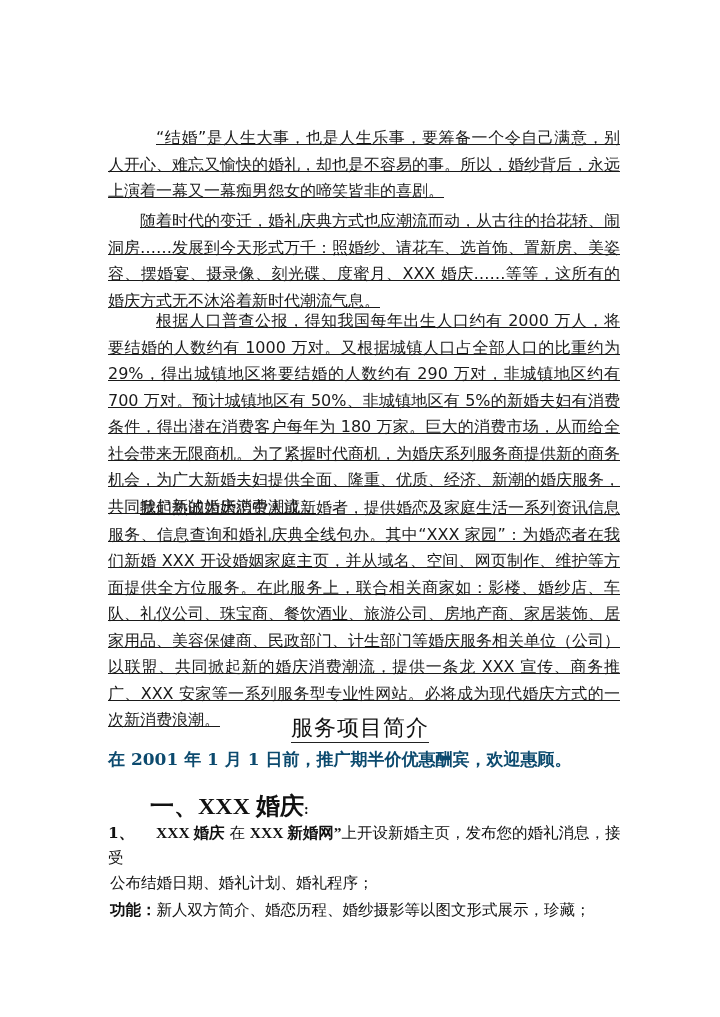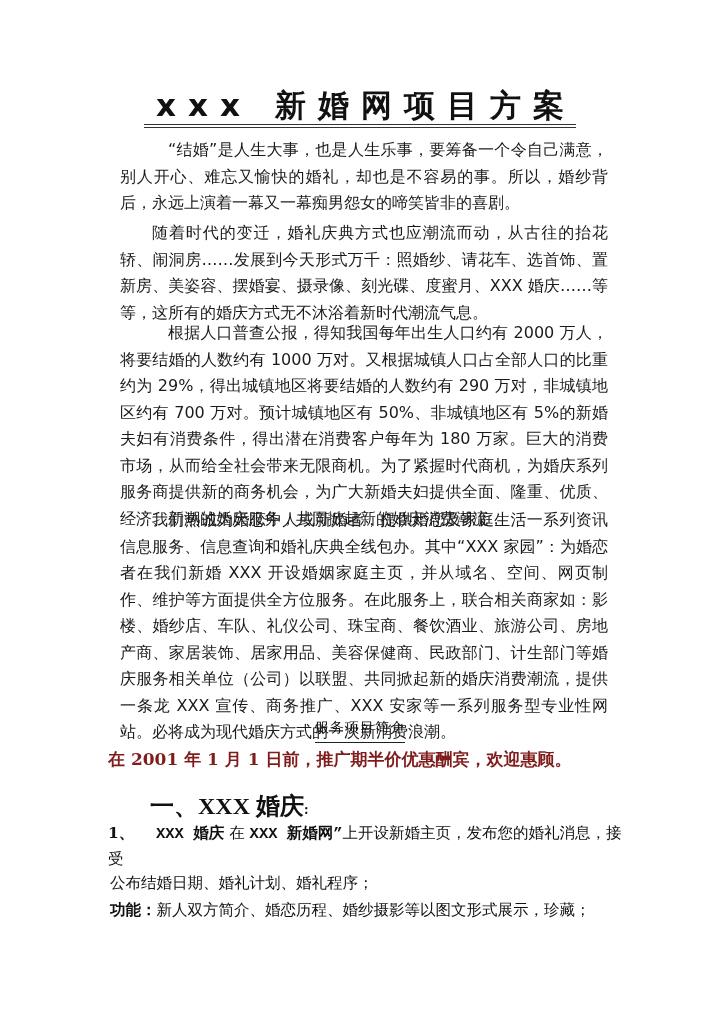--- a/index.html
+++ b/index.html
@@ -5,45 +5,42 @@
   html, body { margin: 0; padding: 0; background: #ffffff; }
   body { width: 720px; height: 1017px; position: relative; overflow: hidden;
          font-family: "DejaVu Sans", sans-serif; color: #111; }
   .page { position: absolute; left: 0; top: 0; width: 720px; height: 1017px; background: #fff; }
   .title { position: absolute; left: 0; width: 720px; top: 86px; text-align: center; }
   .title span { font-family: "DejaVu Sans", sans-serif; font-weight: bold; font-size: 31px;
                 letter-spacing: 12px; color: #111; padding-left: 12px;
                 border-bottom: 4px double #333; line-height: 38px; display: inline-block; }
   .para { position: absolute; left: 108px; width: 512px; font-size: 16px; line-height: 26.5px;
           text-align: justify; color: #1a1a1a; }
-  .para p { margin: 12px; text-indent: 2em; }
+  .para p { margin: 0; text-indent: 2em; text-decoration: underline; }
   .indent3 { text-indent: 3em !important; }
   .h2 { position: absolute; left: 0; width: 720px; top: 714px; text-align: center; }
-  .h2 span { font-family: Liberation Serif, serif; font-size: 14px; border-bottom: 1.5px solid #222;
+  .h2 span { font-family: Liberation Serif, serif; font-size: 22px; border-bottom: 1.5px solid #222;
              line-height: 28px; display: inline-block; letter-spacing: 1px; }
   .promo { position: absolute; left: 108px; top: 748px; font-family: "DejaVu Serif", serif;
-           font-weight: bold; font-size: 17px; color: #7f1d1d; }
+           font-weight: bold; font-size: 17px; color: #0c4a6e; }
   .h3 { position: absolute; left: 150px; top: 790px; font-family: Liberation Serif, serif;
         font-weight: bold; font-size: 24px; color: #111; }
   .h3 .colon { font-size: 14px; }
   .item1 { position: absolute; left: 108px; top: 820px; width: 520px; font-size: 15.5px; line-height: 25px; }
   .item1 .num { font-family: "DejaVu Serif", serif; font-weight: bold; display: inline-block; width: 48px; }
-  .item1 .bold { font-family: Liberation Mono, monospace; font-weight: bold; }
+  .item1 .bold { font-family: Liberation Serif, serif; font-weight: bold; }
   .item1 .line2 { padding-left: 22px; }
   .func { position: absolute; left: 110px; top: 870px; width: 520px; font-size: 15.5px; line-height: 27px; }
   .func .label { font-weight: bold; }
 </style>
 </head>
 <body>
 
 <div class="page">
 
-  <div class="title">
-    <span>xxx 新婚网项目方案</span>
-  </div>
 
   <div class="para" style="top:125px;">
     <p class="indent3">“结婚”是人生大事，也是人生乐事，要筹备一个令自己满意，别人开心、难忘又愉快的婚礼，却也是不容易的事。所以，婚纱背后，永远上演着一幕又一幕痴男怨女的啼笑皆非的喜剧。</p>
   </div>
 
   <div class="para" style="top:208px;">
     <p>随着时代的变迁，婚礼庆典方式也应潮流而动，从古往的抬花轿、闹洞房……发展到今天形式万千：照婚纱、请花车、选首饰、置新房、美姿容、摆婚宴、摄录像、刻光碟、度蜜月、XXX 婚庆……等等，这所有的婚庆方式无不沐浴着新时代潮流气息。</p>
   </div>
 
   <div class="para" style="top:308px;">

